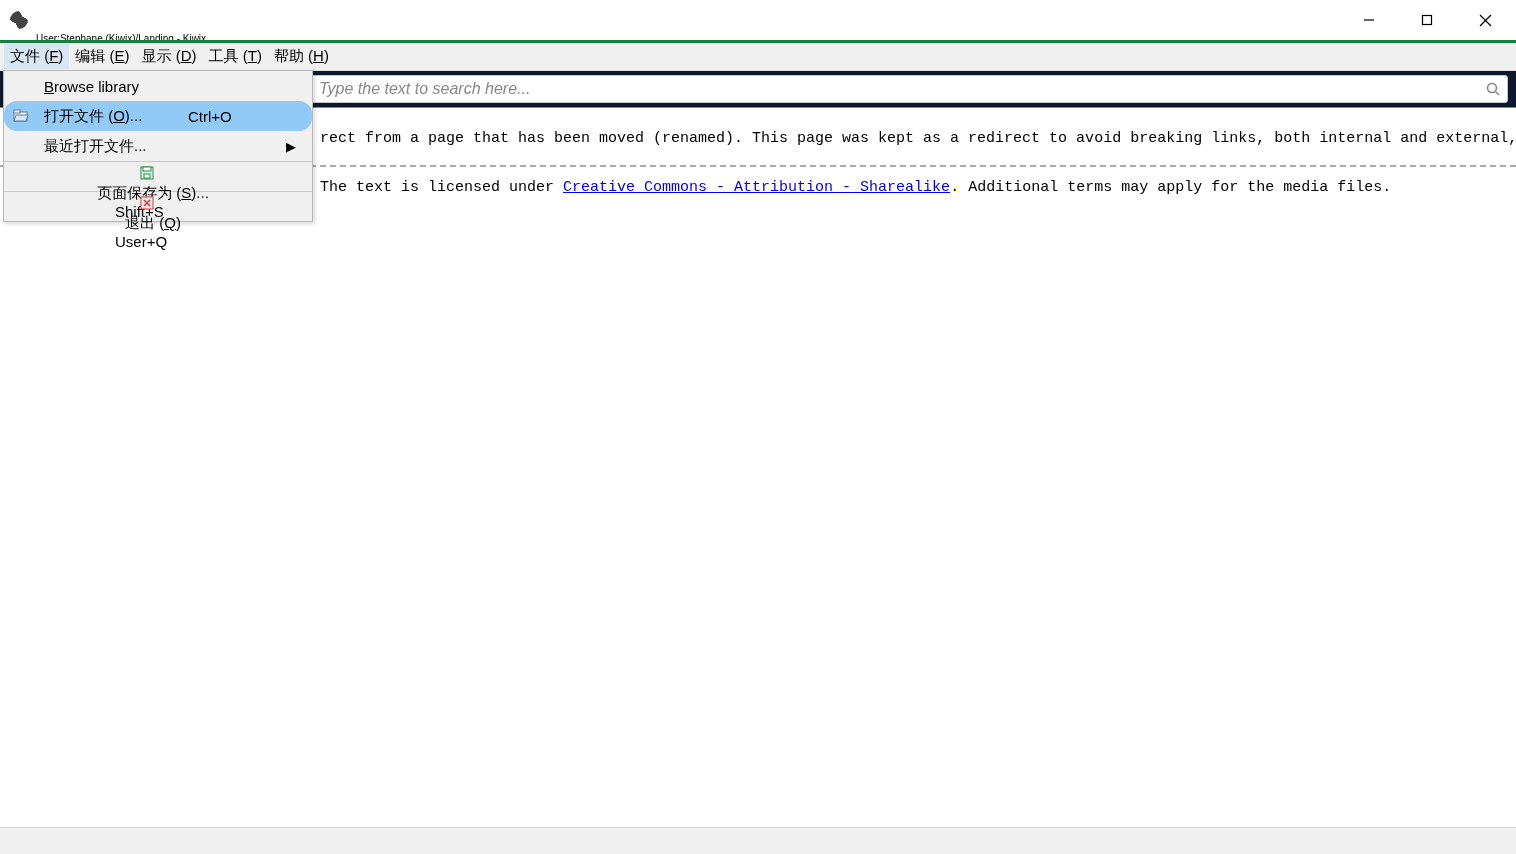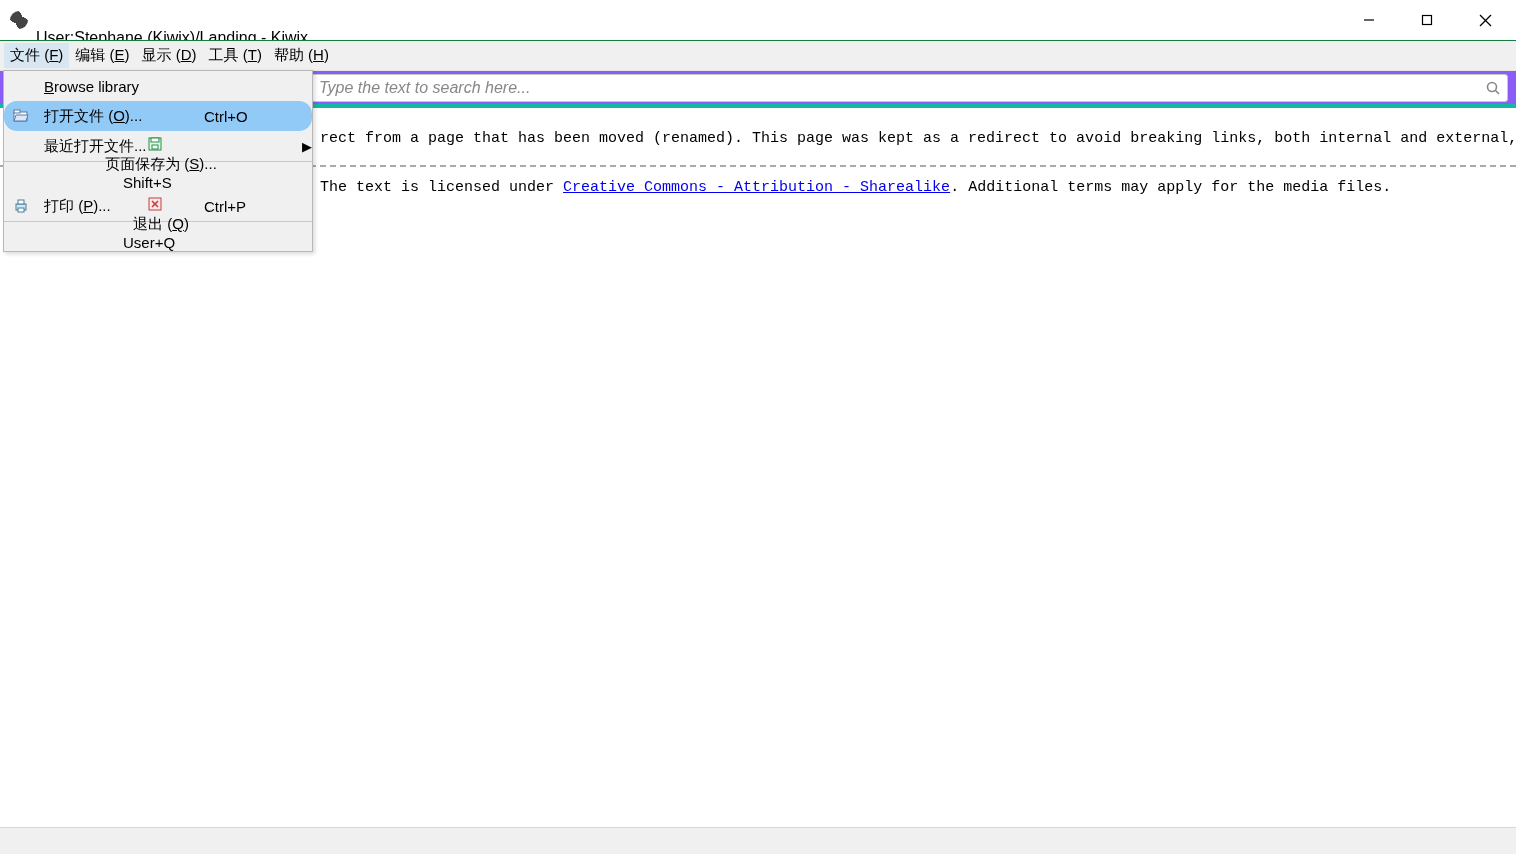--- a/index.html
+++ b/index.html
@@ -19,50 +19,50 @@
   align-items: center;
   padding: 0 2px 0 10px;
   background: #fff;
 }
 .titlebar .app-icon {
   width: 18px; height: 18px; margin-right: 8px;
   background: radial-gradient(circle at 30% 30%, #444 35%, transparent 36%),
               radial-gradient(circle at 70% 70%, #444 35%, transparent 36%);
   border-radius: 50%;
 }
-.titlebar .title { font-size: 16px; color: #000; flex: 1; margin-top: 36px; }
+.titlebar .title { font-size: 10px; color: #000; flex: 1; margin-top: 36px; }
 .win-controls { display: flex; height: 100%; }
 .win-btn {
   width: 58px; height: 100%;
   display: flex; align-items: center; justify-content: center;
   font-size: 14px; color: #000;
 }
 .win-btn svg { stroke: #000; stroke-width: 1.2; fill: none; }
 
 .menubar {
   height: 30px;
   background: #f0f0f0;
-  border-top: 1px solid #15803d;
+  border-top: 3px solid #15803d;
   display: flex;
   align-items: center;
   padding: 0 4px;
   font-size: 15px;
 }
 .menu-item {
   padding: 3px 6px;
   color: #000;
 }
 .menu-item.open { background: #d8e6f2; }
 .menu-item u { text-decoration: underline; }
 
 .toolbar {
   height: 38px;
-  background: #8b5cf6;
+  background: #0f172a;
   border-top: 1px solid #e4e4e4;
-  border-bottom: 4px solid #14b8a6;
+  border-bottom: 1px solid #14b8a6;
   display: flex;
   align-items: center;
   padding: 4px 8px;
 }
 .search-wrap {
   margin-left: 302px;
   flex: 1;
   position: relative;
 }
 .search-input {
@@ -113,22 +113,21 @@
   background: #f0f0f0;
   border: 1px solid #b8b8b8;
   box-shadow: 2px 2px 4px rgba(0,0,0,.15);
   z-index: 100;
 }
 .dd-item {
   height: 30px;
   display: flex;
   align-items: center;
   font-size: 15px;
-  padding: 0 0 0 6px;
-  justify-content: flex-end;
+  padding: 0 16px 0 6px;
 }
 .dd-item.hl { background: #91c9f7; border-radius: 13px; }
 .dd-item.sep { border-top: 1px solid #c8c8c8; flex-direction: column; }
 .dd-icon {
   width: 22px; height: 22px;
   display: flex; align-items: center; justify-content: center;
   margin-right: 12px;
   flex-shrink: 0;
 }
 .dd-icon svg { width: 16px; height: 16px; }
@@ -225,31 +224,20 @@
     <span class="dd-icon">
       <svg viewBox="0 0 16 16">
           <rect x="2" y="2" width="12" height="12" fill="#d8ffe0" stroke="#2a8a4a"></rect>
           <rect x="4" y="2" width="8" height="4" fill="#fff" stroke="#2a8a4a"></rect>
           <rect x="5" y="9" width="6" height="4" fill="#fff" stroke="#2a8a4a"></rect>
         </svg>
     </span>
     <span class="dd-label"><span>页面保存为 (</span><u>S</u><span>)...</span></span>
     <span class="dd-accel">Shift+S</span>
   </div>
-  <div class="dd-item">
-    <span class="dd-icon">
-      <svg viewBox="0 0 16 16">
-          <rect x="3" y="6" width="10" height="6" fill="#cfeaf4" stroke="#4a7a9a"></rect>
-          <rect x="5" y="2" width="6" height="4" fill="#fff" stroke="#4a7a9a"></rect>
-          <rect x="5" y="10" width="6" height="4" fill="#fff" stroke="#4a7a9a"></rect>
-        </svg>
-    </span>
-    <span class="dd-label"><span>打印 (</span><u>P</u><span>)...</span></span>
-    <span class="dd-accel">Ctrl+P</span>
-  </div>
   <div class="dd-item sep">
     <span class="dd-icon">
       <svg viewBox="0 0 16 16">
           <rect x="2" y="2" width="12" height="12" fill="#ffe5e5" stroke="#c04040"></rect>
           <line x1="5" y1="5" x2="11" y2="11" stroke="#c04040" stroke-width="1.6"></line>
           <line x1="11" y1="5" x2="5" y2="11" stroke="#c04040" stroke-width="1.6"></line>
         </svg>
     </span>
     <span class="dd-label"><span>退出 (</span><u>Q</u><span>)</span></span>
     <span class="dd-accel">User+Q</span>

